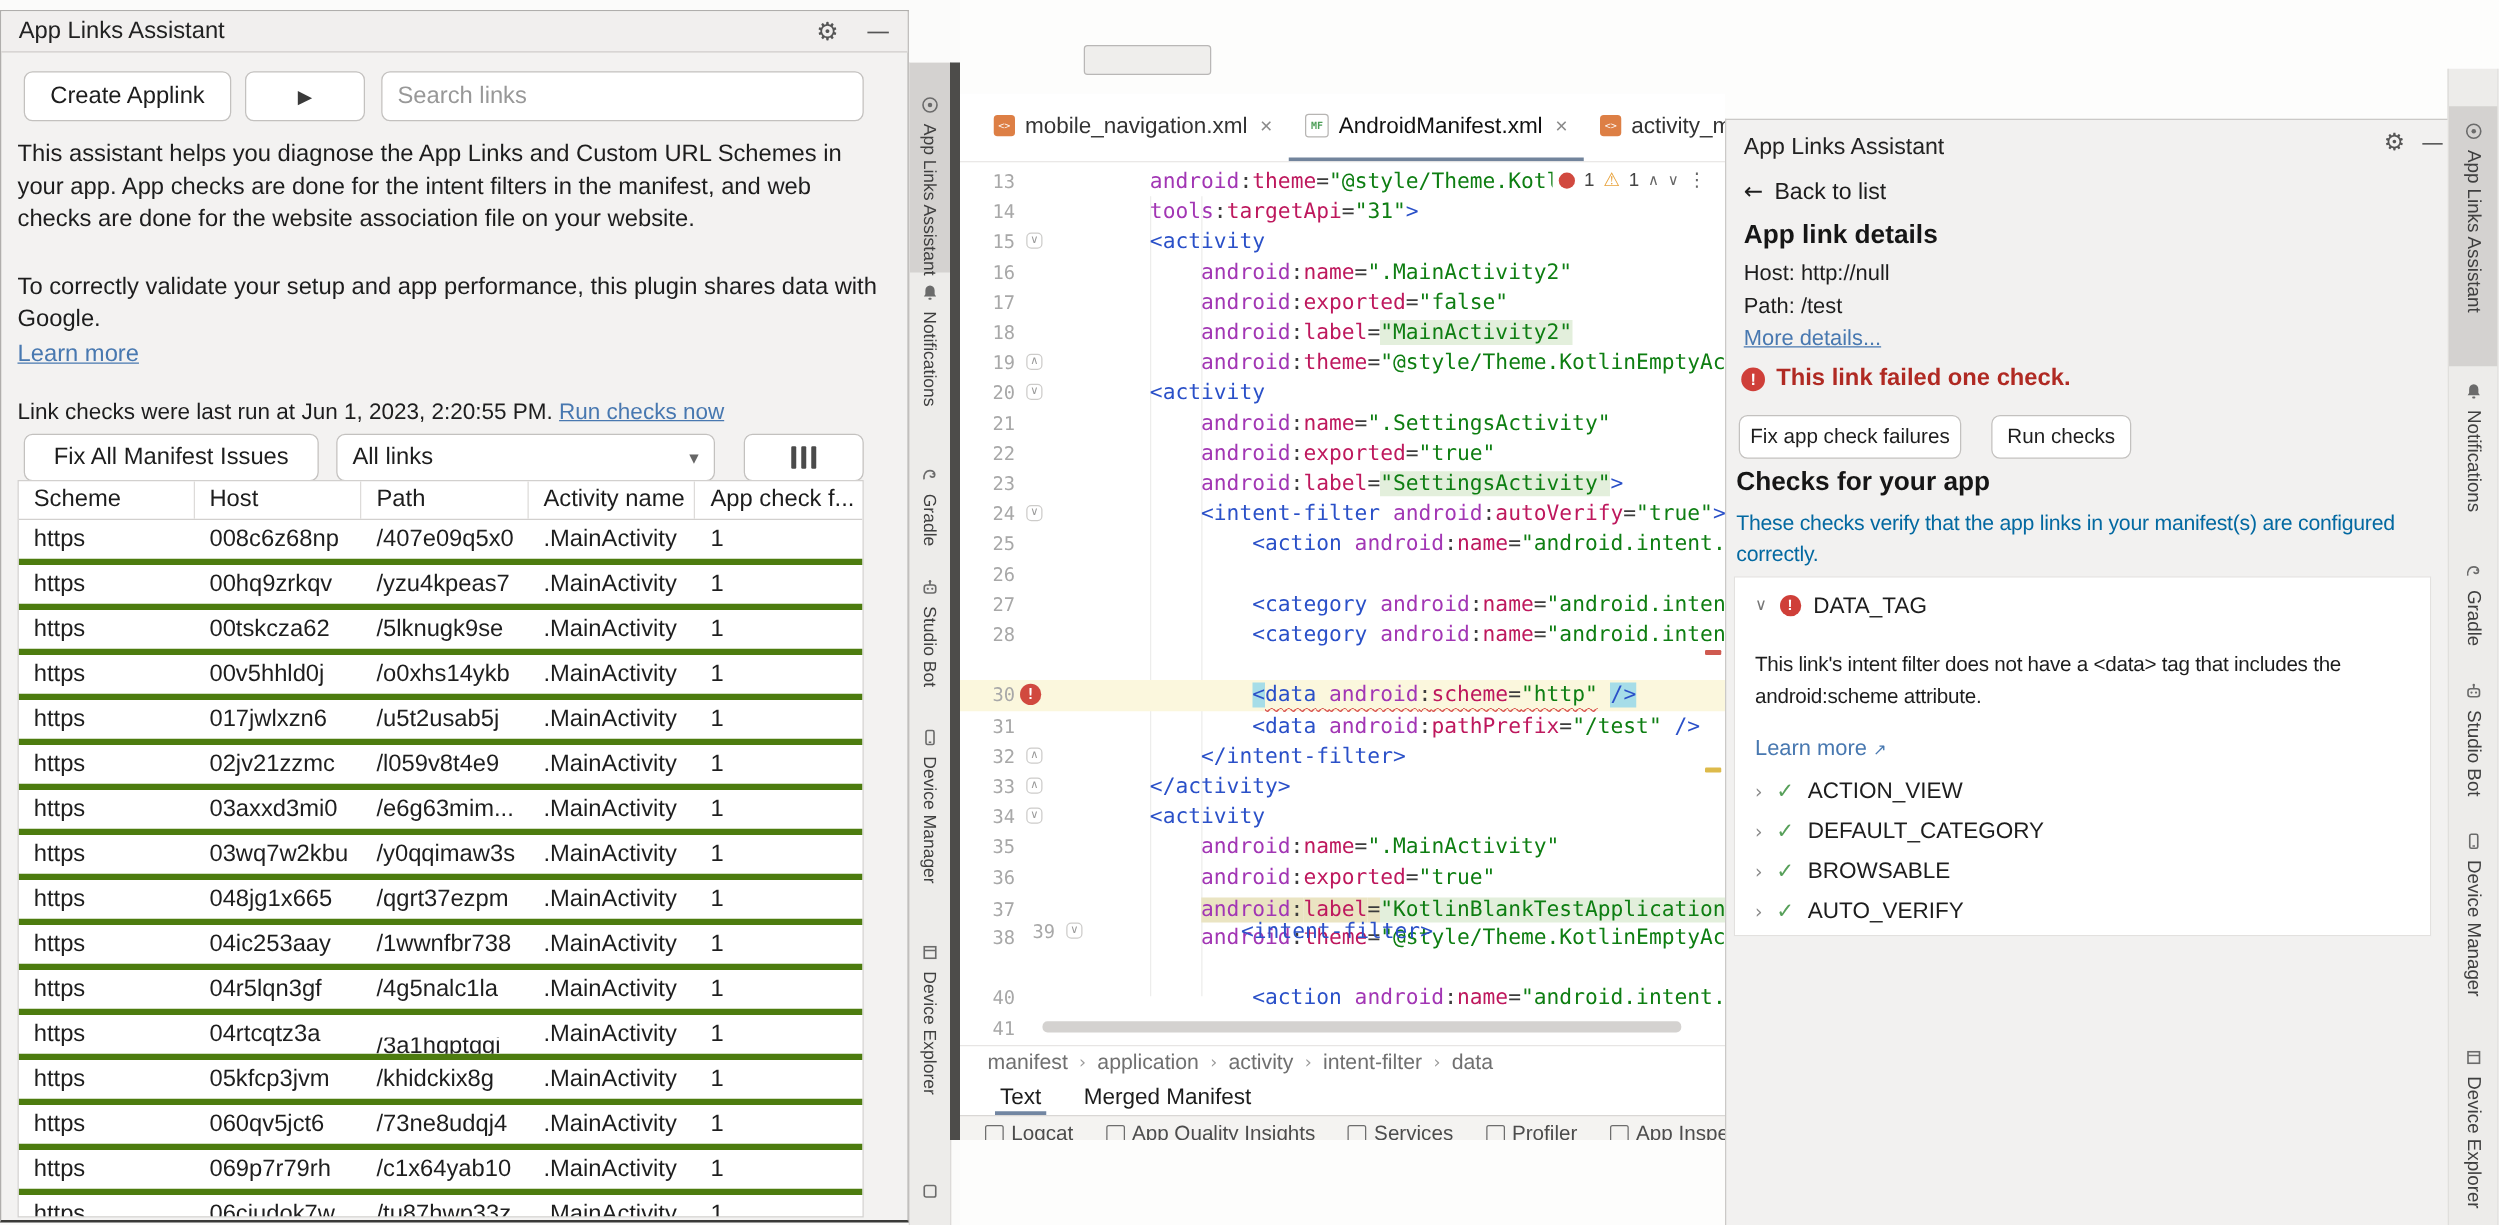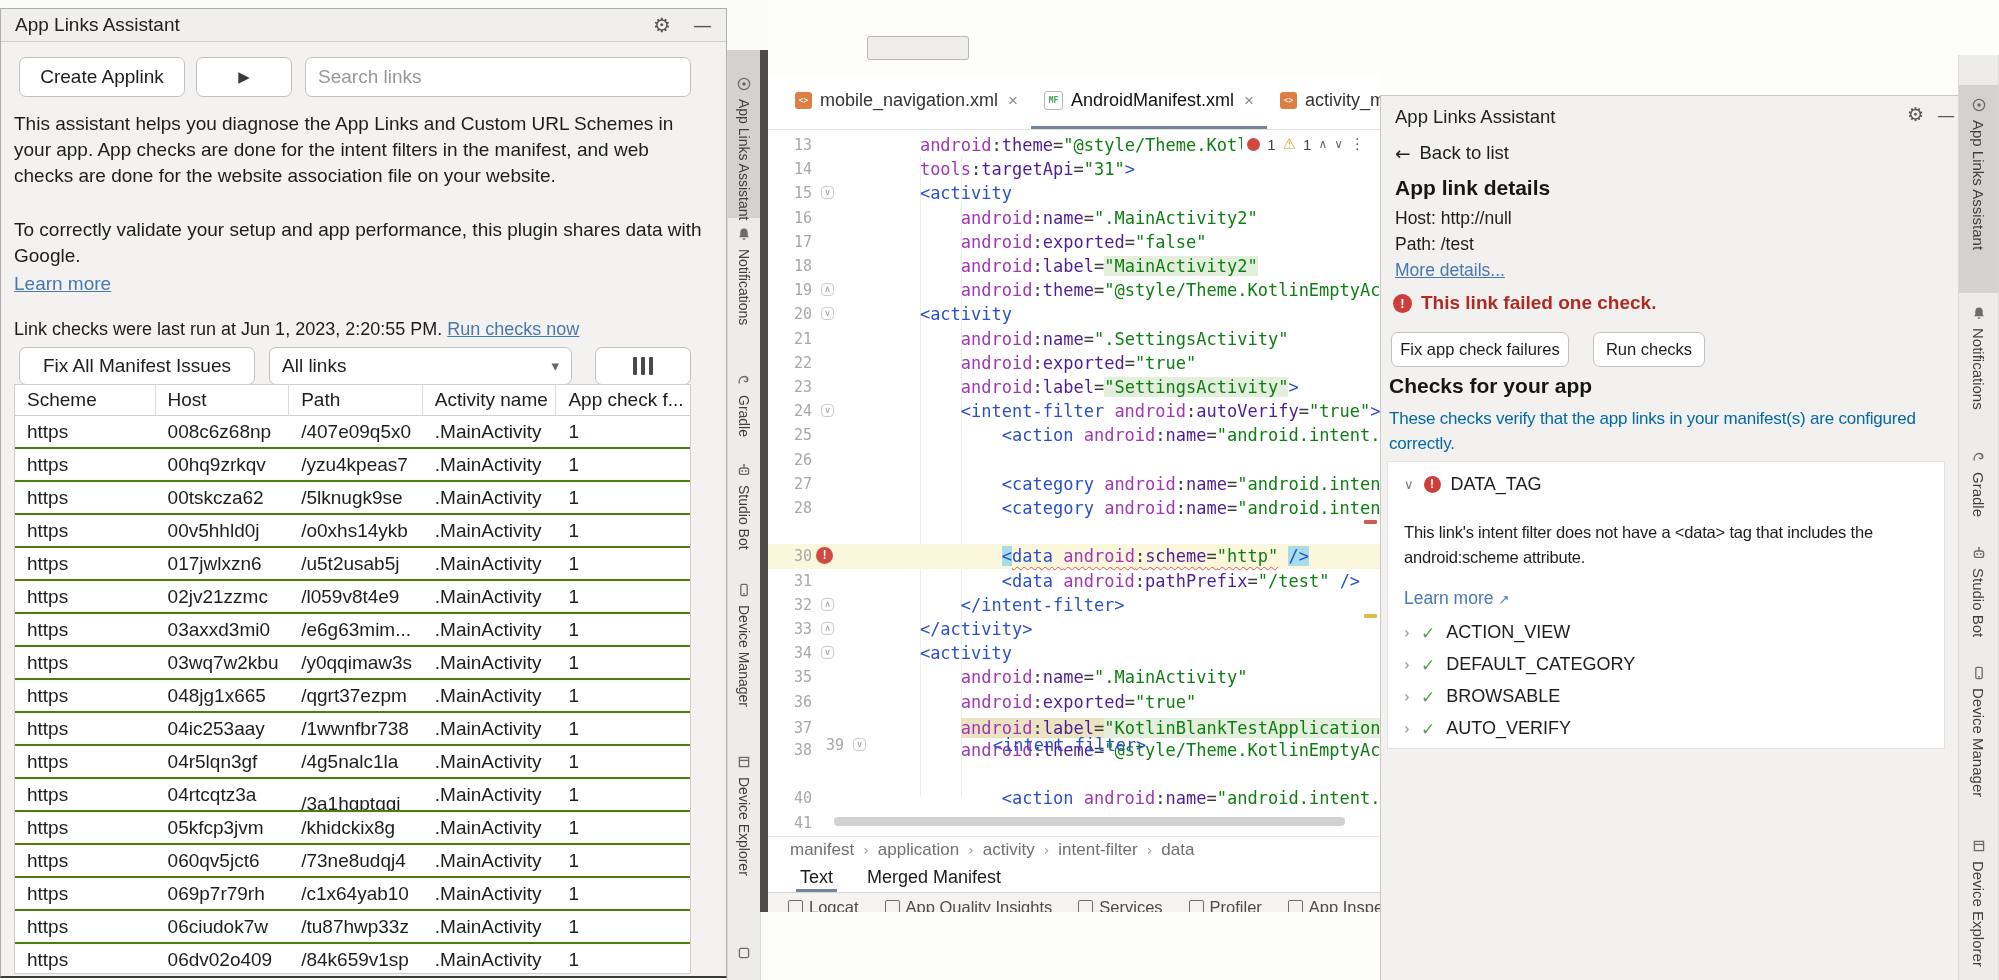--- a/index.html
+++ b/index.html
@@ -28,21 +28,21 @@
   .lw-lastrun{position:absolute;left:13px;top:310px;font-size:18px;color:#1d1d1d;}
   .lw-fix{position:absolute;left:18px;top:338px;width:236px;height:38px;}
   .lw-dropdown{position:absolute;left:268px;top:338px;width:303px;height:38px;background:#fff;border:1px solid #c3c1bf;border-radius:7px;display:flex;align-items:center;padding:0 12px;box-sizing:border-box;font-size:19px;color:#1d1d1d;}
   .dd-caret{margin-left:auto;color:#666;font-size:15px;}
   .lw-cols{position:absolute;left:594px;top:338px;width:96px;height:38px;gap:4px;}
   .colbar{width:4px;height:18px;background:#4a4a4a;border-radius:1px;}
   .lw-table{position:absolute;left:13px;top:375px;width:677px;bottom:2px;background:#fff;border:1px solid #d2d0ce;box-sizing:border-box;overflow:hidden;}
   .thead{display:flex;height:30px;border-bottom:1px solid #d2d0ce;}
   .th{display:flex;align-items:center;padding-left:12px;font-size:19px;color:#1d1d1d;box-sizing:border-box;border-right:1px solid #dddbd9;}
   .th:last-child{border-right:none;}
-  .tr{display:flex;height:31px;border-bottom:2px solid #4d7c0f;}
+  .tr{display:flex;height:31px;border-bottom:5px solid #4d7c0f;justify-content:flex-end;}
   .td{display:flex;align-items:center;padding-left:12px;font-size:19px;color:#1e1e1e;box-sizing:border-box;white-space:nowrap;overflow:hidden;}
 
   
   .stripe{position:absolute;background:#edecea;border-left:1px solid #dcdad8;border-right:1px solid #dcdad8;box-sizing:border-box;z-index:5;overflow:hidden;}
   .mid-stripe{left:727px;top:50px;width:34px;height:930px;}
   .right-stripe{left:1958px;top:55px;width:41px;height:925px;}
   .stripe-selbg{position:absolute;left:0;width:100%;background:#d4d2d0;}
   .stripe-item{position:absolute;left:0;width:100%;display:flex;flex-direction:column;align-items:center;gap:7px;}
   .stripe-icon{width:16px;height:16px;}
   .stripe-icon svg{display:block;}
@@ -63,21 +63,21 @@
   .editor{position:absolute;left:768px;top:130px;width:612px;height:706px;background:#fff;overflow:hidden;z-index:3;}
   .iguide{position:absolute;top:27px;height:640px;width:1px;background:#ededec;}
   .code-line{position:absolute;left:0;width:100%;height:24.2px;line-height:24.2px;font-family:"DejaVu Sans Mono",monospace;font-size:17px;white-space:pre;}
   .code-line.hl-line{background:#fbf7dd;}
   .lnum{position:absolute;left:0;width:44px;text-align:right;color:#a8a8a8;font-size:15px;}
   .codetext{position:absolute;left:70px;top:0;}
   .fold{position:absolute;left:53px;top:5px;width:13px;height:13px;border:1px solid #cdccca;border-radius:4px;background:#fff;color:#999;font-size:9px;line-height:11px;text-align:center;box-sizing:border-box;}
   .gerr{position:absolute;left:48px;top:3px;width:17px;height:17px;border-radius:50%;background:#d1493f;color:#fff;font-size:12px;font-weight:bold;text-align:center;line-height:17px;}
   .c-tag{color:#2a50c8;}
   .c-ns{color:#a236b4;}
-  .c-attr{color:#4c1d95;}
+  .c-attr{color:#be185d;}
   .c-str{color:#0e7e12;}
   .c-p{color:#3c3c3c;}
   .c-ghl{background:#e3efdc;}
   .c-thl{background:#eae4c2;}
   .c-cy{background:#a6dde8;}
   .c-w{text-decoration:underline;text-decoration-style:wavy;text-decoration-color:#d9534f;text-decoration-thickness:1px;text-underline-offset:4px;}
   .err-widget{position:absolute;top:3px;right:10px;height:22px;display:flex;align-items:center;gap:7px;font-size:15px;color:#444;background:#fff;padding:0 5px;z-index:4;}
   .reddot{width:13px;height:13px;border-radius:50%;background:#d1493f;}
   .warnglyph{color:#e8a33d;font-size:15px;}
   .chev{color:#666;font-size:12px;}

